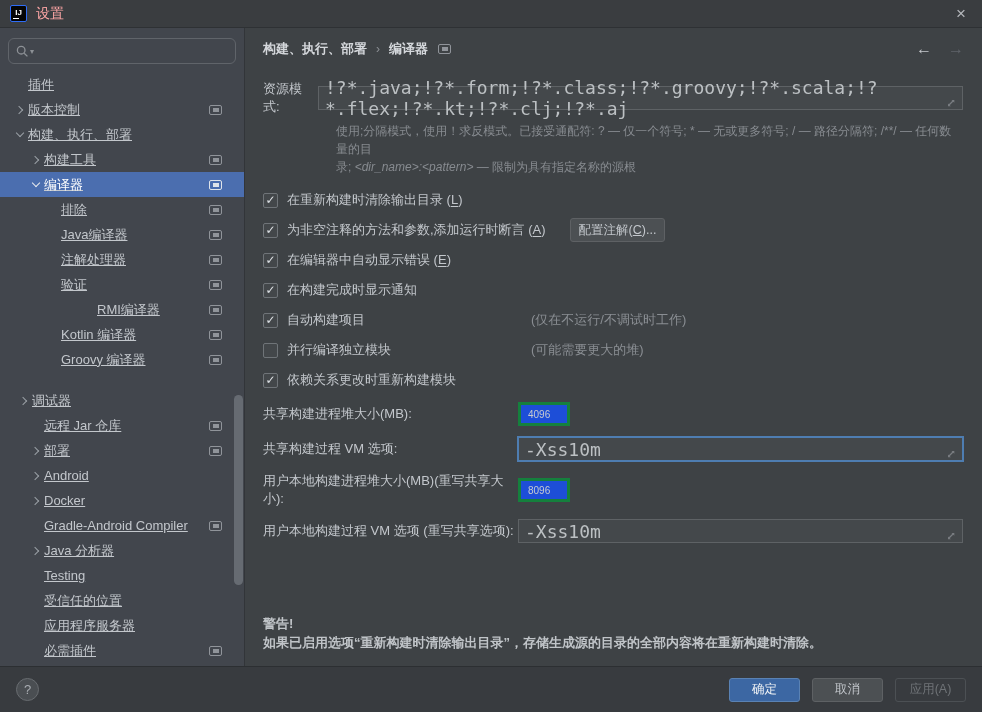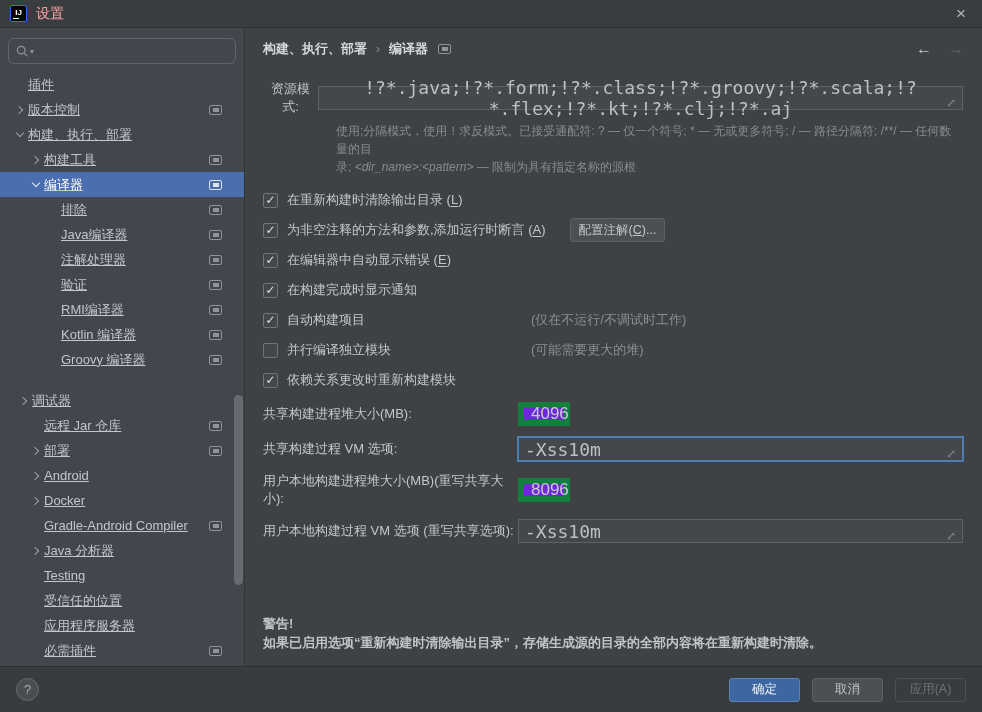--- a/index.html
+++ b/index.html
@@ -65,21 +65,21 @@
   .breadcrumb-bar { height:42px; flex:0 0 42px; display:flex; align-items:center; padding:0 18px; }
   .crumb { font-weight:bold; color:#d4d7db; }
   .crumb-sep { margin:0 9px; color:#8b8f94; font-size:12px; }
   .breadcrumb-bar .mon-icon { margin:0 0 0 10px; }
   .nav-arrows { margin-left:auto; display:flex; gap:16px; font-size:16px; }
   .nav-back { color:#c6c9cd; }
   .nav-fwd  { color:#5f6periph367; color:#60646a; }
 
   .content { flex:1 1 auto; display:flex; flex-direction:column; padding:0 19px 0 18px; min-height:0; }
 
-  .resource-row { display:flex; align-items:center; margin-top:10px;text-align:center; }
+  .resource-row { display:flex; align-items:center; margin-top:10px; }
   .resource-row .f-label { width:55px; flex:0 0 55px; }
   .text-field {
     height:24px; background:#44484b; border:1px solid #5e6265; display:flex; align-items:center;
     padding:0 6px; font-family:"DejaVu Sans Mono","Liberation Mono",monospace;
     font-size:18px; color:#bcc0c3; position:relative; flex:1 1 auto;
   }
   .text-field.focused { border:1px solid #4e7db1; box-shadow:0 0 0 1px #4e7db1; }
   .expand-icon { position:absolute; right:5px; top:5px; opacity:.75; }
 
   .help-text { margin:6px 0 2px 73px; color:#878b90; font-size:12px; line-height:18px; }
@@ -95,22 +95,22 @@
   .hint-col { margin-left:auto; width:432px; text-align:left; color:#8a8e93; }
   .cb-btn {
     margin-left:24px; height:24px; padding:0 8px; background:#4c5053; border:1px solid #5e6164;
     border-radius:3px; color:#c3c7cc; font-size:12.5px; display:inline-flex; align-items:center;
   }
 
   .fields { margin-top:4px; }
   .field-row { display:flex; align-items:center; margin-bottom:11px; }
   .field-row .f-label { width:255px; flex:0 0 255px; }
   .num-field {
-    width:52px; flex:0 0 52px; height:24px; background:#6d28d9; border:6px solid #15803d;
-    display:flex; align-items:center; padding:0 7px; color:#c7cbcf; font-size:17px;
+    width:52px; flex:0 0 52px; height:24px; background:#1d4ed8; border:3px solid #15803d;
+    display:flex; align-items:center; padding:0 7px; color:#c7cbcf; font-size:10px;
   }
 
   .warning { margin-top:auto; margin-bottom:14px; font-weight:bold; color:#c0c4c8; line-height:19px; }
 
   
   .footer {
     height:46px; flex:0 0 46px; background:#383b3f; border-top:1px solid #2c2f32;
     display:flex; align-items:center; padding:0 16px;
   }
   .help-circle {
@@ -192,21 +192,21 @@
           <div class="tree-row" style="padding-left: 45px;">
             <span class="chev-slot"></span>
             <span class="tree-label">注解处理器</span>
             <span class="mon-icon"></span>
           </div>
           <div class="tree-row" style="padding-left: 45px;">
             <span class="chev-slot"></span>
             <span class="tree-label">验证</span>
             <span class="mon-icon"></span>
           </div>
-          <div class="tree-row" style="padding-left: 45px;">
+          <div class="tree-row" style="padding-left: 45px; gap: 36px;">
             <span class="chev-slot"></span>
             <span class="tree-label">RMI编译器</span>
             <span class="mon-icon"></span>
           </div>
           <div class="tree-row" style="padding-left: 45px;">
             <span class="chev-slot"></span>
             <span class="tree-label">Kotlin 编译器</span>
             <span class="mon-icon"></span>
           </div>
           <div class="tree-row" style="padding-left: 45px;">

